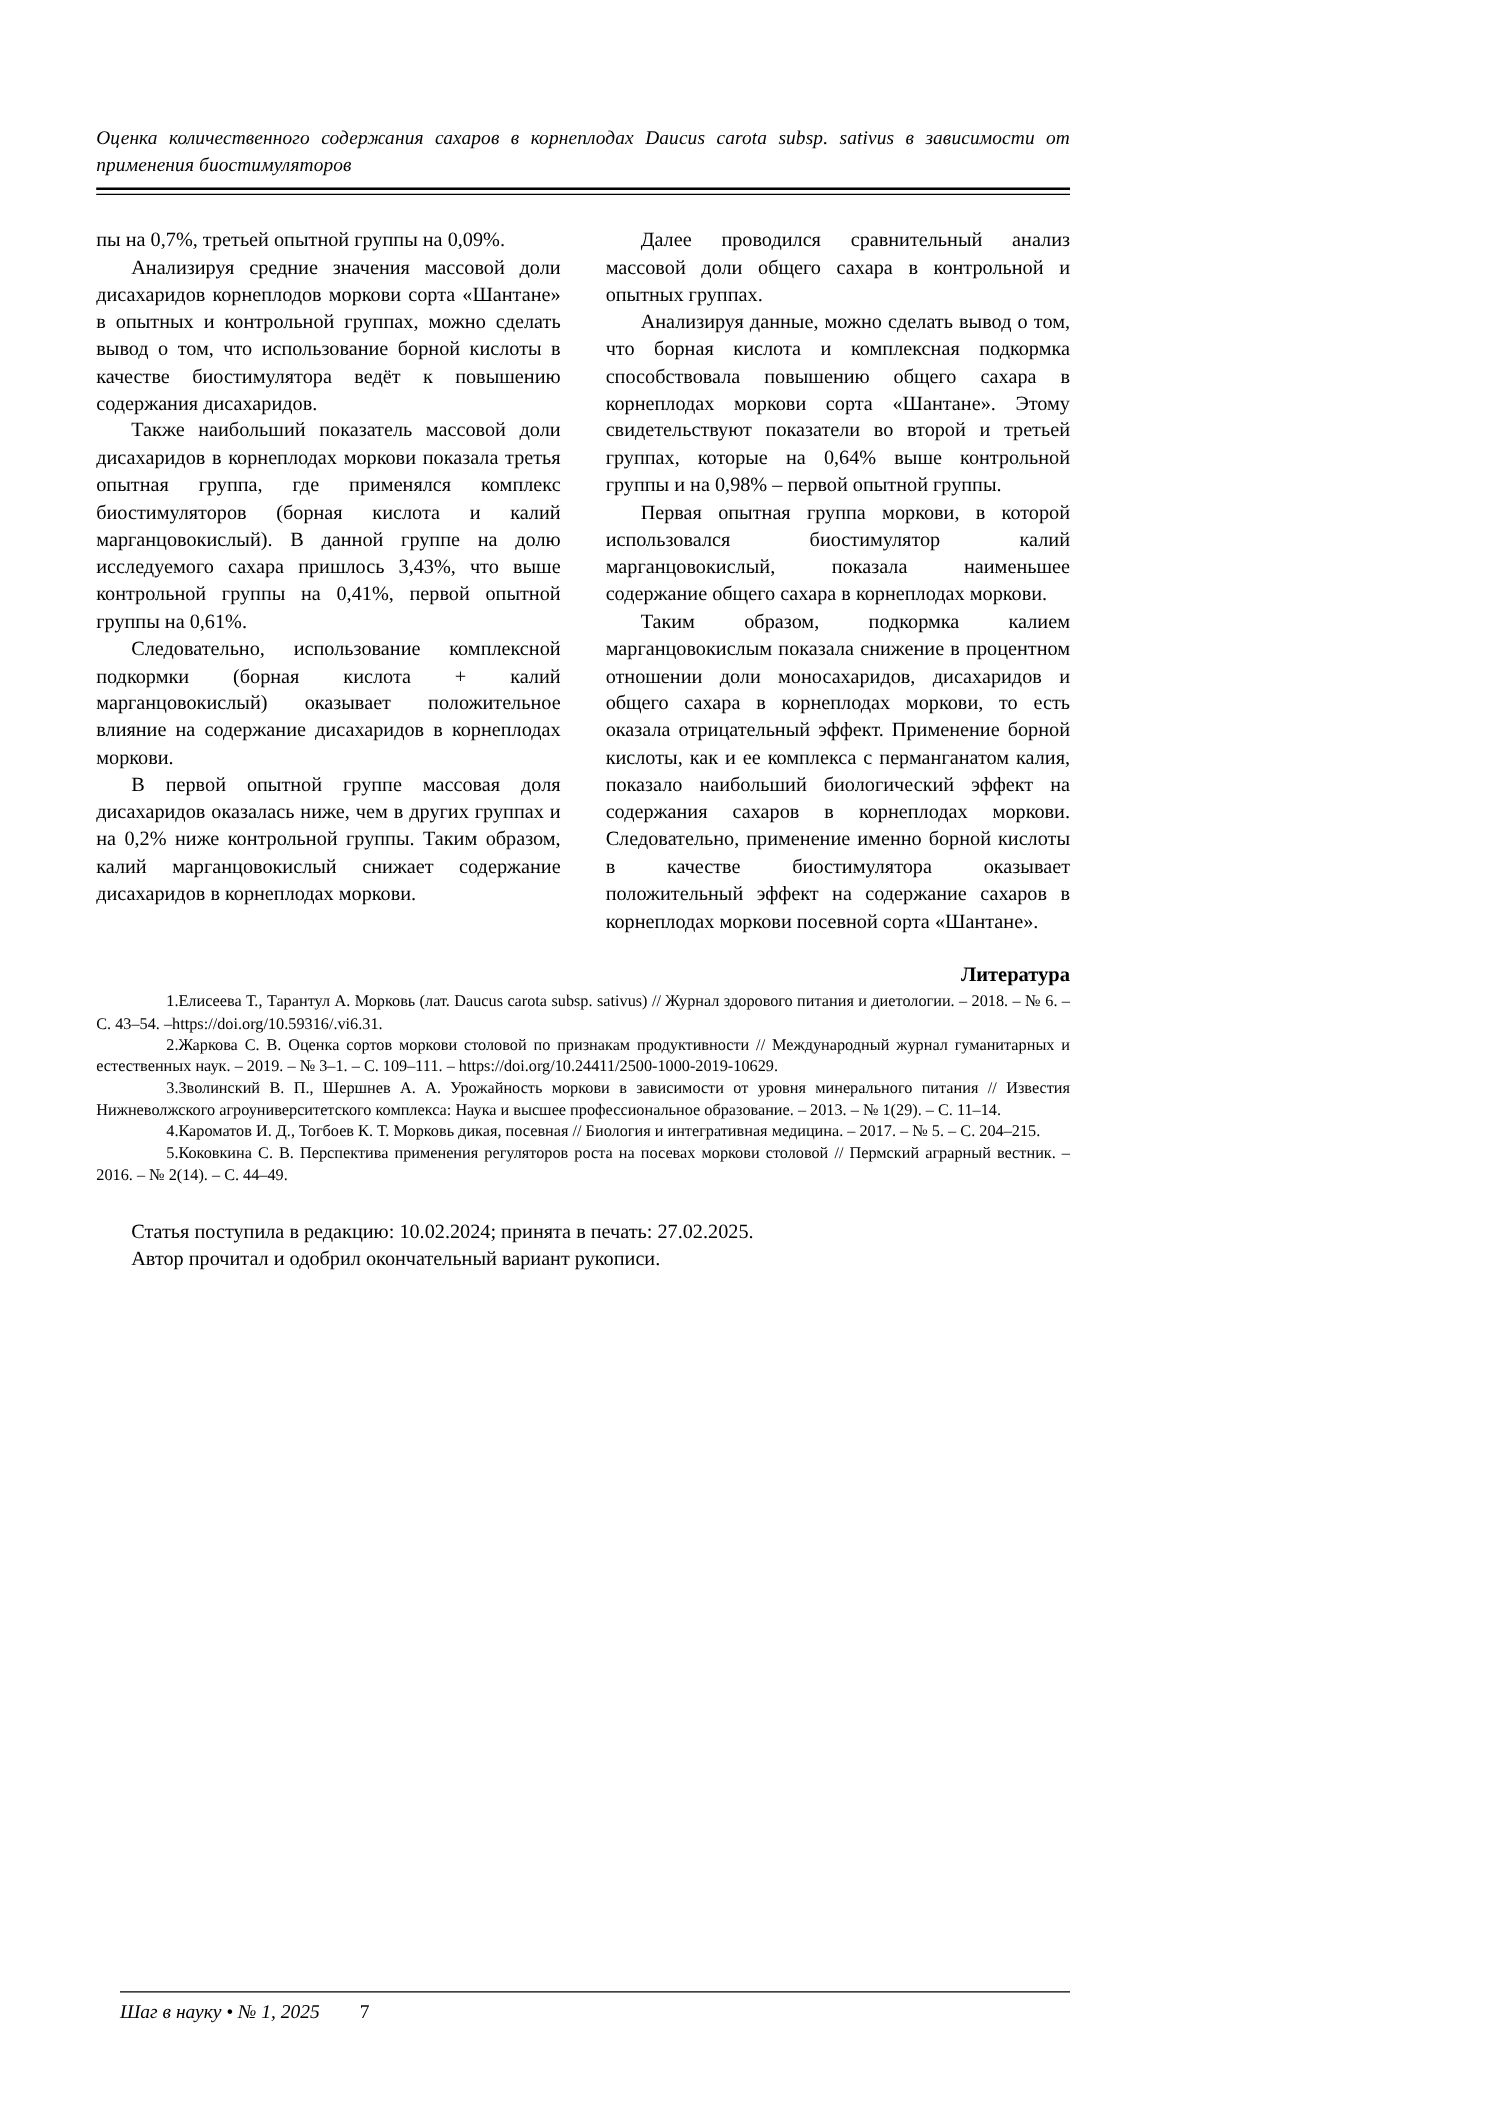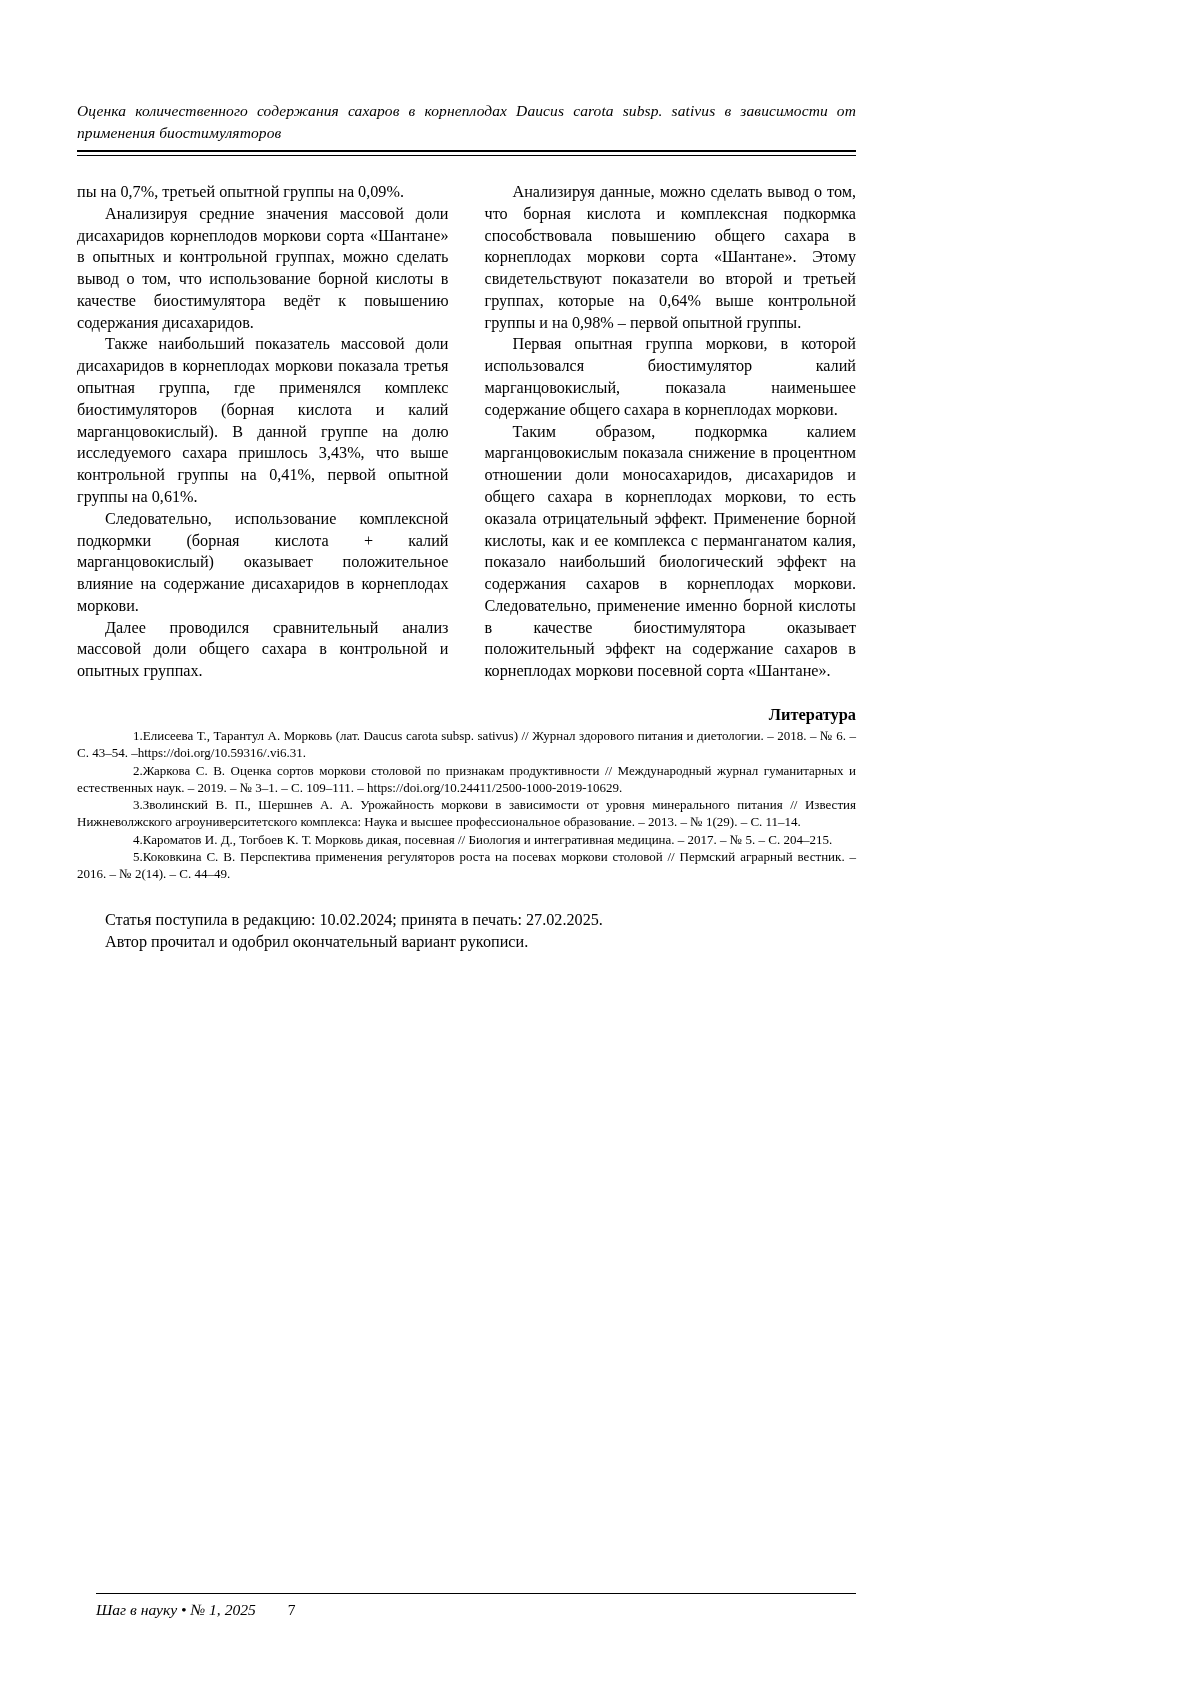--- a/index.html
+++ b/index.html
@@ -110,20 +110,21 @@
 <div class="page">
 
   <div class="running-head">Оценка количественного содержания сахаров в корнеплодах Daucus carota subsp. sativus в зависимости от применения биостимуляторов</div>
   <div class="rule-double"></div>
 
   <div class="columns">
     <p class="no-indent">пы на 0,7%, третьей опытной группы на 0,09%.</p>
     <p>Анализируя средние значения массовой доли дисахаридов корнеплодов моркови сорта «Шантане» в опытных и контрольной группах, можно сделать вывод о том, что использование борной кислоты в качестве биостимулятора ведёт к повышению содержания дисахаридов.</p>
     <p>Также наибольший показатель массовой доли дисахаридов в корнеплодах моркови показала третья опытная группа, где применялся комплекс биостимуляторов (борная кислота и калий марганцовокислый). В данной группе на долю исследуемого сахара пришлось 3,43%, что выше контрольной группы на 0,41%, первой опытной группы на 0,61%.</p>
     <p>Следовательно, использование комплексной подкормки (борная кислота + калий марганцовокислый) оказывает положительное влияние на содержание дисахаридов в корнеплодах моркови.</p>
+    <p>В первой опытной группе массовая доля дисахаридов оказалась ниже, чем в других группах и на 0,2% ниже контрольной группы. Таким образом, калий марганцовокислый снижает содержание дисахаридов в корнеплодах моркови.</p>
     <p>Далее проводился сравнительный анализ массовой доли общего сахара в контрольной и опытных группах.</p>
     <p>Анализируя данные, можно сделать вывод о том, что борная кислота и комплексная подкормка способствовала повышению общего сахара в корнеплодах моркови сорта «Шантане». Этому свидетельствуют показатели во второй и третьей группах, которые на 0,64% выше контрольной группы и на 0,98% – первой опытной группы.</p>
     <p>Первая опытная группа моркови, в которой использовался биостимулятор калий марганцовокислый, показала наименьшее содержание общего сахара в корнеплодах моркови.</p>
     <p>Таким образом, подкормка калием марганцовокислым показала снижение в процентном отношении доли моносахаридов, дисахаридов и общего сахара в корнеплодах моркови, то есть оказала отрицательный эффект. Применение борной кислоты, как и ее комплекса с перманганатом калия, показало наибольший биологический эффект на содержания сахаров в корнеплодах моркови. Следовательно, применение именно борной кислоты в качестве биостимулятора оказывает положительный эффект на содержание сахаров в корнеплодах моркови посевной сорта «Шантане».</p>
   </div>
 
   <div class="lit-heading">Литература</div>
 
   <div class="refs">
     <p class="ref"><span class="num">1.</span><span>Елисеева Т., Тарантул А. Морковь (лат. Daucus carota subsp. sativus) // Журнал здорового питания и диетологии. – 2018. – № 6. – С. 43–54. –https://doi.org/10.59316/.vi6.31.</span></p>

